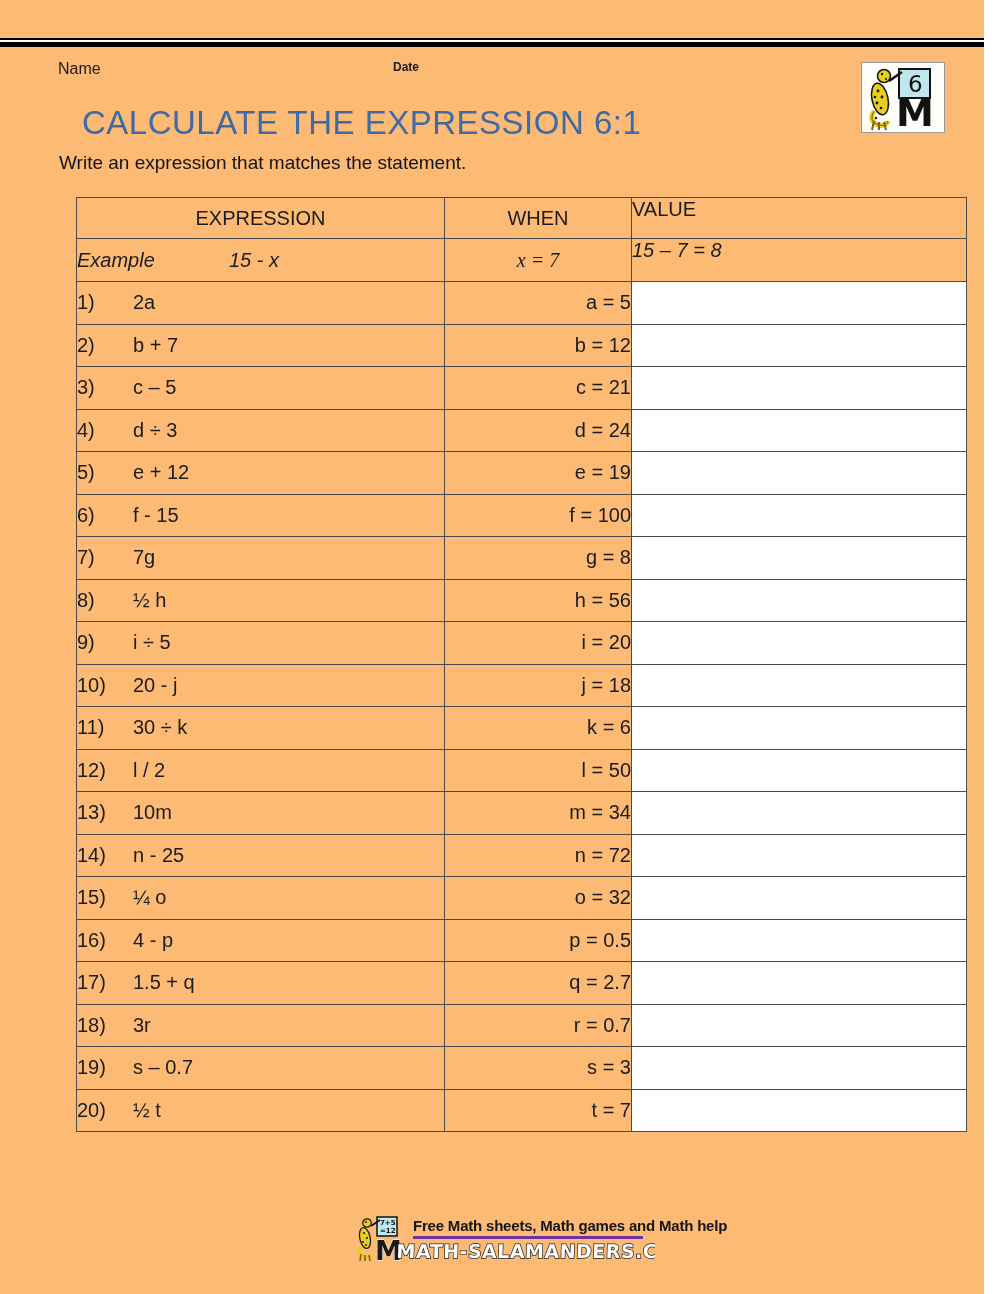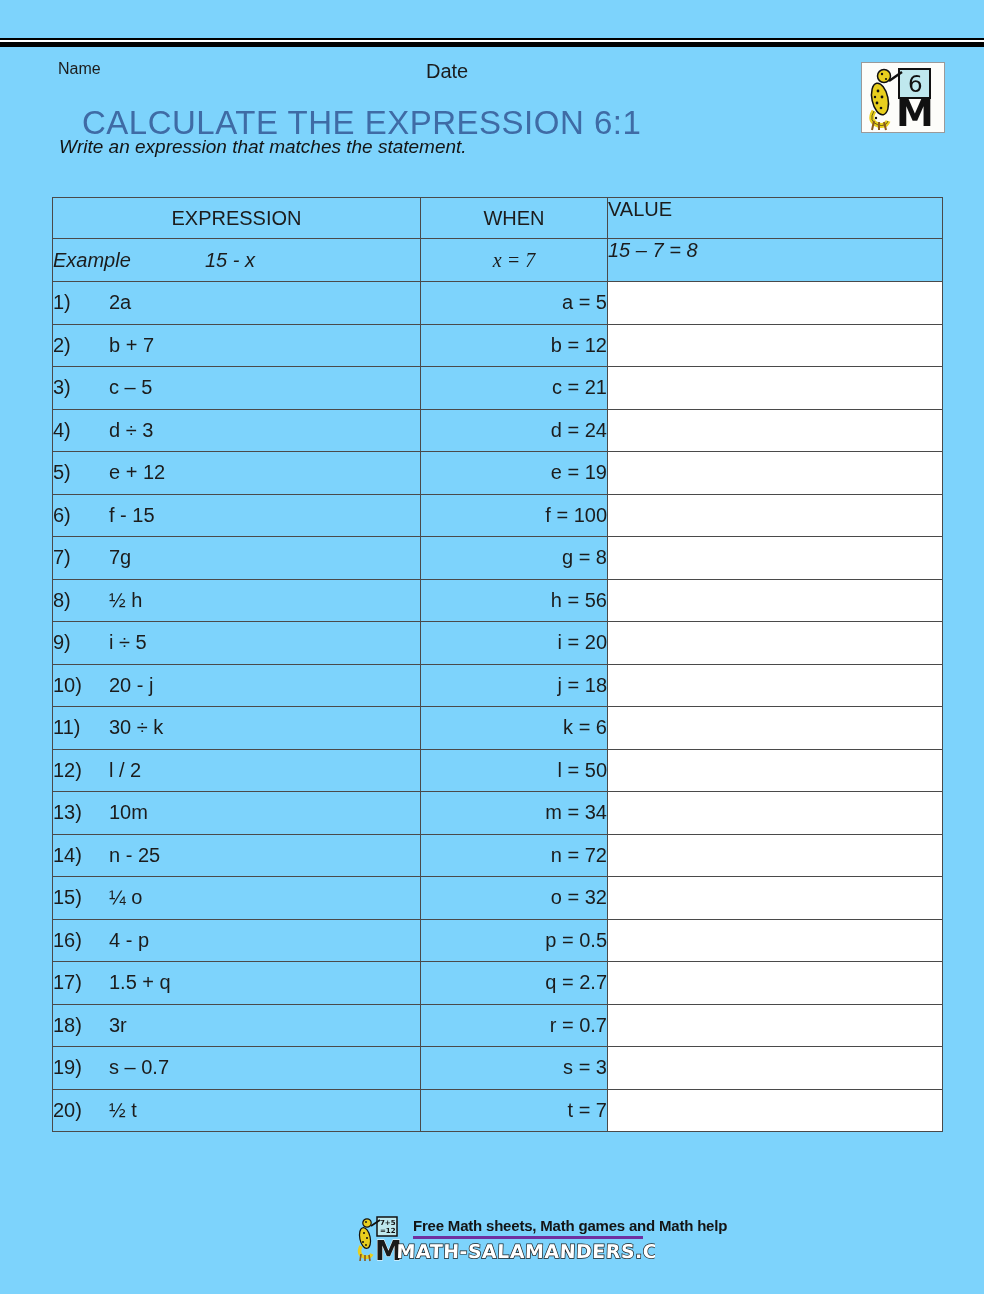--- a/index.html
+++ b/index.html
@@ -1,48 +1,48 @@
 <!DOCTYPE html>
 <html><head>
 <meta charset="utf-8">
 <style>
   * { margin:0; padding:0; box-sizing:border-box; }
   html,body { background:#ffffff; }
   .page {
-    position:relative; width:984px; height:1294px; background:#7dd3fc;
+    position:relative; width:984px; height:1294px; background:#fdba74;
     font-family:"Liberation Sans", sans-serif; color:#1c1c1c; overflow:hidden;
   }
   
   .top-rule { position:absolute; left:0; top:38px; width:1000px; height:9px; }
   .top-rule .thin  { height:2px; background:#000; }
   .top-rule .gap   { height:2px; background:#fff; }
   .top-rule .thick { height:5px; background:#000; }
 
   .name-label { position:absolute; left:58px;  top:60px; font-size:16px; }
-  .date-label { position:absolute; left:426px; top:60px; font-size:20px; }
+  .date-label { position:absolute; left:393px; top:60px; font-size:12px;font-weight:bold; }
 
   
   .corner-logo {
     position:absolute; left:861px; top:62px; width:84px; height:71px;
     border:1px solid #9a9a9a; background:#fdfdfa;
   }
 
   .page-title {
     position:absolute; left:59px; top:104px; width:800px;
     font-family:Liberation Sans, sans-serif; font-weight:400;
     font-size:33px; letter-spacing:0.5px; color:#3f6ba5; white-space:nowrap;margin-left:23px;
   }
   .instruction {
-    position:absolute; left:59px; top:136px; width:700px;
-    font-style:italic; font-size:19px; color:#141414;
+    position:absolute; left:59px; top:152px; width:700px;
+    font-size:19px; color:#141414;
   }
 
   
   .ws-table {
-    position:absolute; left:52px; top:197px; width:890px;
+    position:absolute; left:76px; top:197px; width:890px;
     border-collapse:collapse; table-layout:fixed;
     font-size:20px; color:#1c1c1c;
   }
   .ws-table th, .ws-table td { border:1px solid #4a4a4a; padding:0; overflow:hidden; }
   .ws-table thead tr { height:41px; }
   .head-cell { font-weight:400; font-size:20px; text-align:center; }
   .head-val  { font-weight:400; font-size:20px; text-align:left; vertical-align:top; padding:5px 0 0 10px; }
 
   .example-row { height:43px; }
   .ex-cell { padding-left:10px; font-style:italic; }

